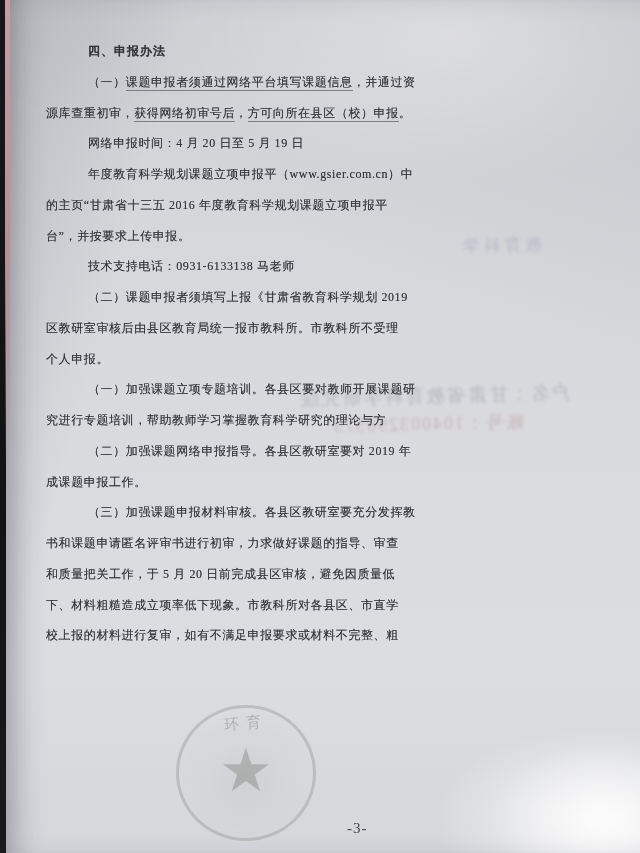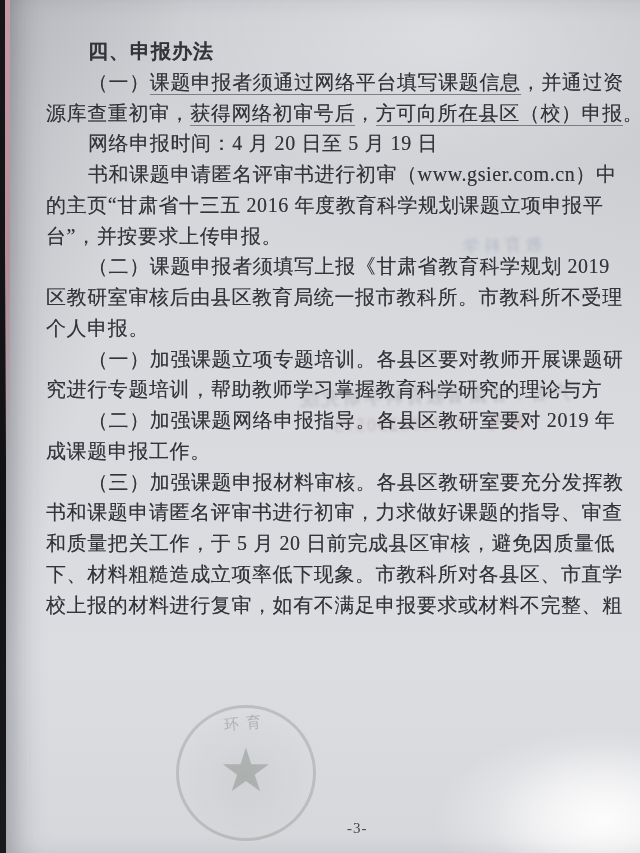--- a/index.html
+++ b/index.html
@@ -29,21 +29,21 @@
     position: absolute; left: 5px; top: 0; width: 5px; height: 460px;
     background: linear-gradient(180deg, #c79da5 0%, #b58f98 55%, rgba(181,143,152,0) 100%);
   }
   .doc {
     position: absolute; left: 46px; top: 36px; right: 34px;
     color: #33343b;
   }
   .line {
     height: 30.75px;
     line-height: 30.75px;
-    font-size: 20px;
+    font-size: 12px;
     letter-spacing: 0.6px;
     white-space: nowrap;
     text-shadow: 0 0 0.4px rgba(51,52,59,0.55);
   }
   .line.indent { padding-left: 42px; }
   .line.heading { font-weight: 700; letter-spacing: 1px; }
   .u {
     border-bottom: 1.5px solid rgba(80,78,84,0.65);
     padding-bottom: 1px;
   }
@@ -113,23 +113,24 @@
 
   <div class="ghost g3">教育科学</div>
   <div class="ghost g1">户名：甘肃省教育科学研究院</div>
   <div class="ghost g2">账号：104003290575</div>
 
   <div class="doc">
       <div class="line indent heading"><span>四、申报办法</span></div>
       <div class="line indent"><span>（一）</span><span class="u">课题申报者须通过网络平台填写课题信息</span><span>，并通过资</span></div>
       <div class="line"><span>源库查重初审，</span><span class="u">获得网络初审号后</span><span>，</span><span class="u">方可向所在县区（校）申报</span><span>。</span></div>
       <div class="line indent"><span>网络申报时间：4 月 20 日至 5 月 19 日</span></div>
-      <div class="line indent"><span>书和课题申请匿名评审书进行初审（www.gsier.com.cn）中</span></div>
+      <div class="line indent"><span>年度教育科学规划课题立项申报平（www.gsier.com.cn）中</span></div>
       <div class="line"><span>的主页“甘肃省十三五 2016 年度教育科学规划课题立项申报平</span></div>
       <div class="line"><span>台”，并按要求上传申报。</span></div>
+      <div class="line indent"><span>技术支持电话：0931-6133138 马老师</span></div>
       <div class="line indent"><span>（二）课题申报者须填写上报《甘肃省教育科学规划 2019</span></div>
       <div class="line"><span>区教研室审核后由县区教育局统一报市教科所。市教科所不受理</span></div>
       <div class="line"><span>个人申报。</span></div>
       <div class="line indent"><span>（一）加强课题立项专题培训。各县区要对教师开展课题研</span></div>
       <div class="line"><span>究进行专题培训，帮助教师学习掌握教育科学研究的理论与方</span></div>
       <div class="line indent"><span>（二）加强课题网络申报指导。各县区教研室要对 2019 年</span></div>
       <div class="line"><span>成课题申报工作。</span></div>
       <div class="line indent"><span>（三）加强课题申报材料审核。各县区教研室要充分发挥教</span></div>
       <div class="line"><span>书和课题申请匿名评审书进行初审，力求做好课题的指导、审查</span></div>
       <div class="line"><span>和质量把关工作，于 5 月 20 日前完成县区审核，避免因质量低</span></div>

